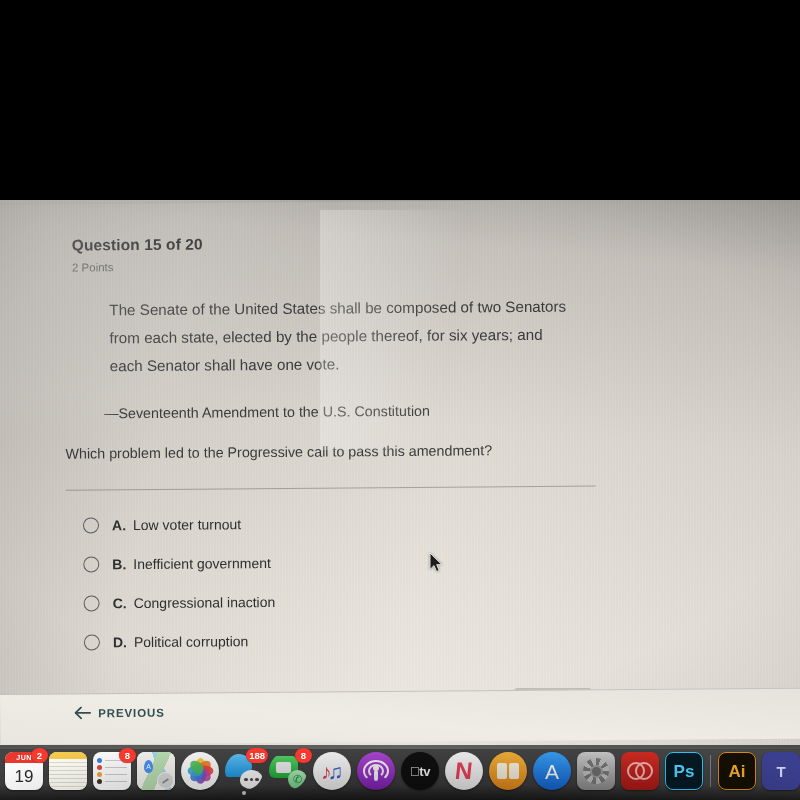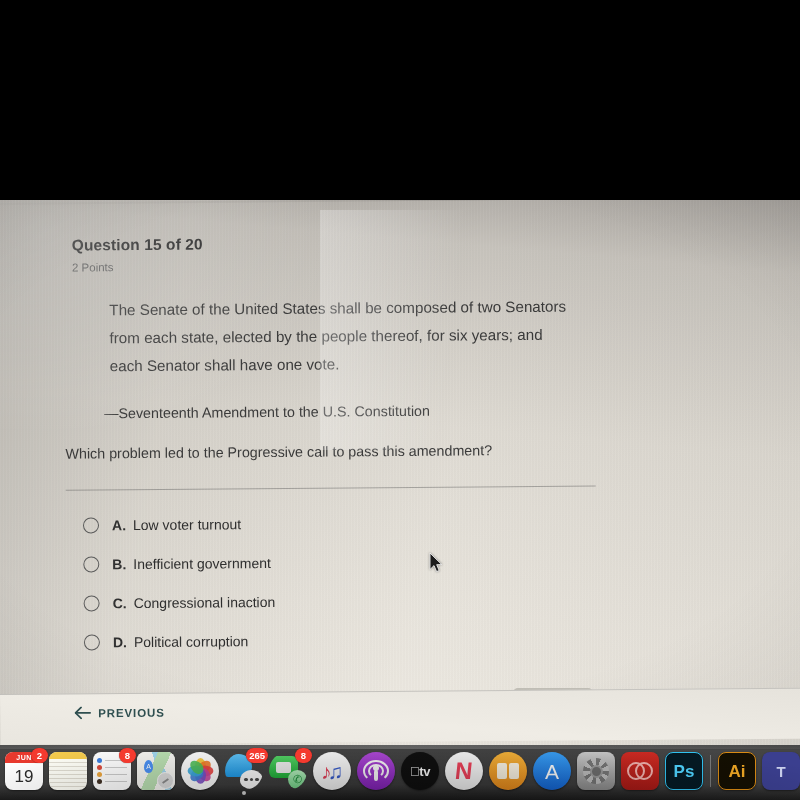--- a/index.html
+++ b/index.html
@@ -615,21 +615,21 @@
 
       <div class="dock-item">
         <div class="icon-circle messages">
           <div class="msg-big"></div>
           <div class="msg-small">
               <i></i>
               <i></i>
               <i></i>
             </div>
         </div>
-        <span class="badge">265</span>
+        <span class="badge">188</span>
         <span class="run-dot"></span>
       </div>
 
       <div class="dock-item">
         <div class="icon-circle ft-wrap">
           <div class="ft-green">
               <i></i>
             </div>
           <div class="ft-phone">✆</div>
         </div>

